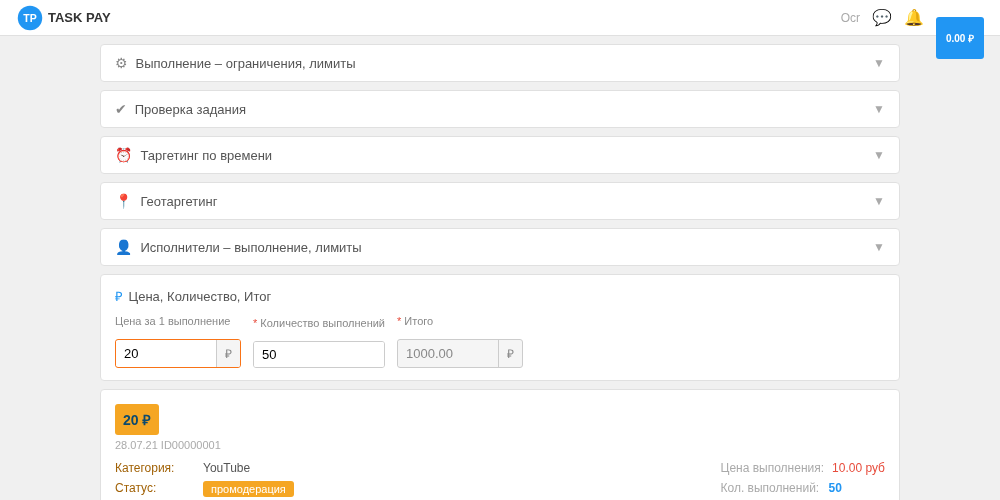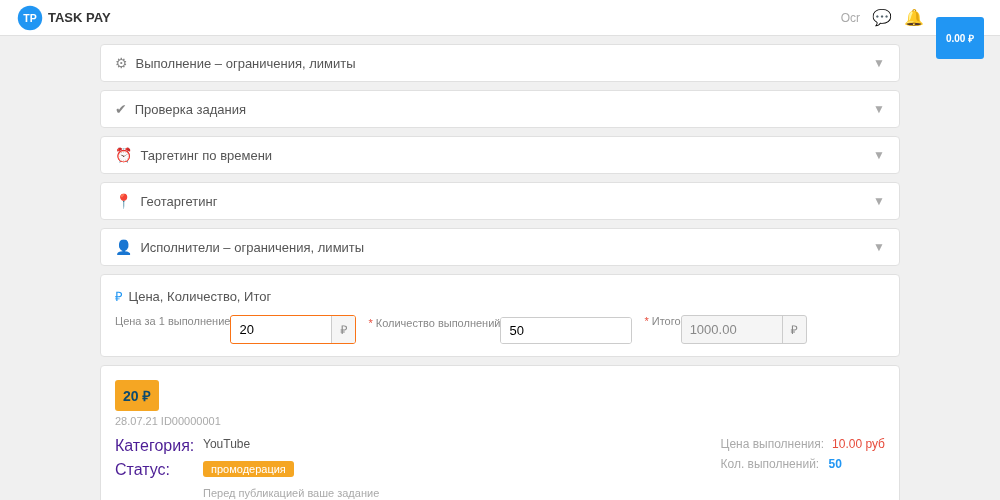--- a/index.html
+++ b/index.html
@@ -100,22 +100,22 @@
       align-items: center;
       gap: 6px;
     }
     .price-fields {
       display: flex;
       gap: 12px;
       align-items: flex-end;
     }
     .price-field-group {
       display: flex;
-      flex-direction: row;
-      gap: 0;
+      flex-direction: column;
+      gap: 12px;
     }
     .price-field-group label {
       font-size: 11px;
       color: #888;
     }
     .price-input-wrap {
       display: flex;
       align-items: center;
       border: 1px solid #f97316;
       border-radius: 3px;
@@ -212,22 +212,22 @@
     .task-details-left {
       flex: 1;
     }
     .task-detail-row {
       display: flex;
       gap: 8px;
       margin-bottom: 6px;
       align-items: flex-start;
     }
     .detail-label {
-      color: #4c1d95;
-      font-size: 16px;
+      color: #a16207;
+      font-size: 12px;
       min-width: 80px;
     }
     .detail-value {
       font-size: 12px;
       color: #555;
     }
     .status-badge {
       background: #F5A623;
       color: #fff;
       padding: 2px 8px;
@@ -323,21 +323,21 @@
         <span>Геотаргетинг</span>
       </div>
       <span class="chevron">▼</span>
     </div>
   </div>
 
   <div class="accordion-item">
     <div class="accordion-header">
       <div class="accordion-header-left">
         <span class="acc-icon">👤</span>
-        <span>Исполнители – ограничения, лимиты</span>
+        <span>Исполнители – выполнение, лимиты</span>
       </div>
       <span class="chevron">▼</span>
     </div>
   </div>
 
   <div class="price-section">
     <div class="price-section-title">
       <span style="color:#2196F3;">₽</span>
       <span>Цена, Количество, Итог</span>
     </div>

